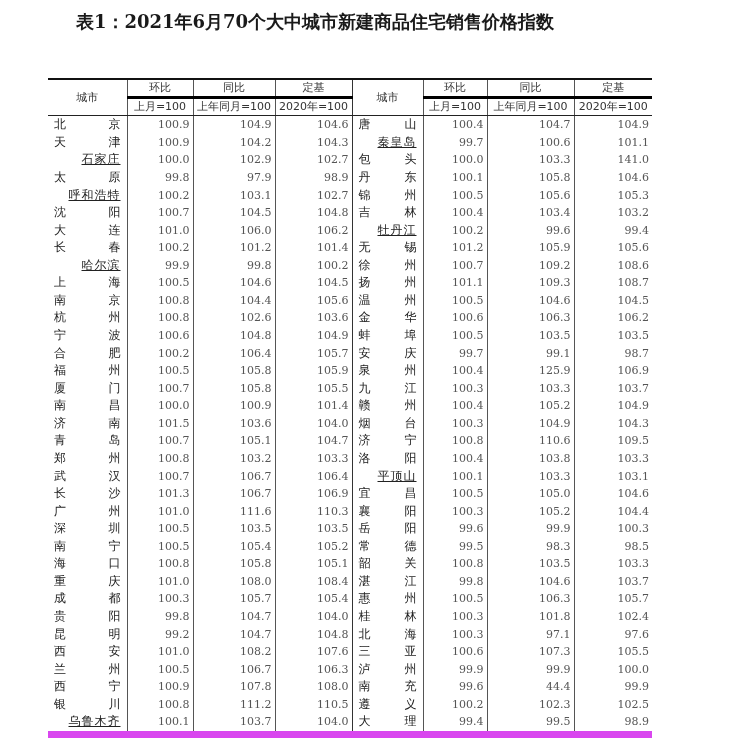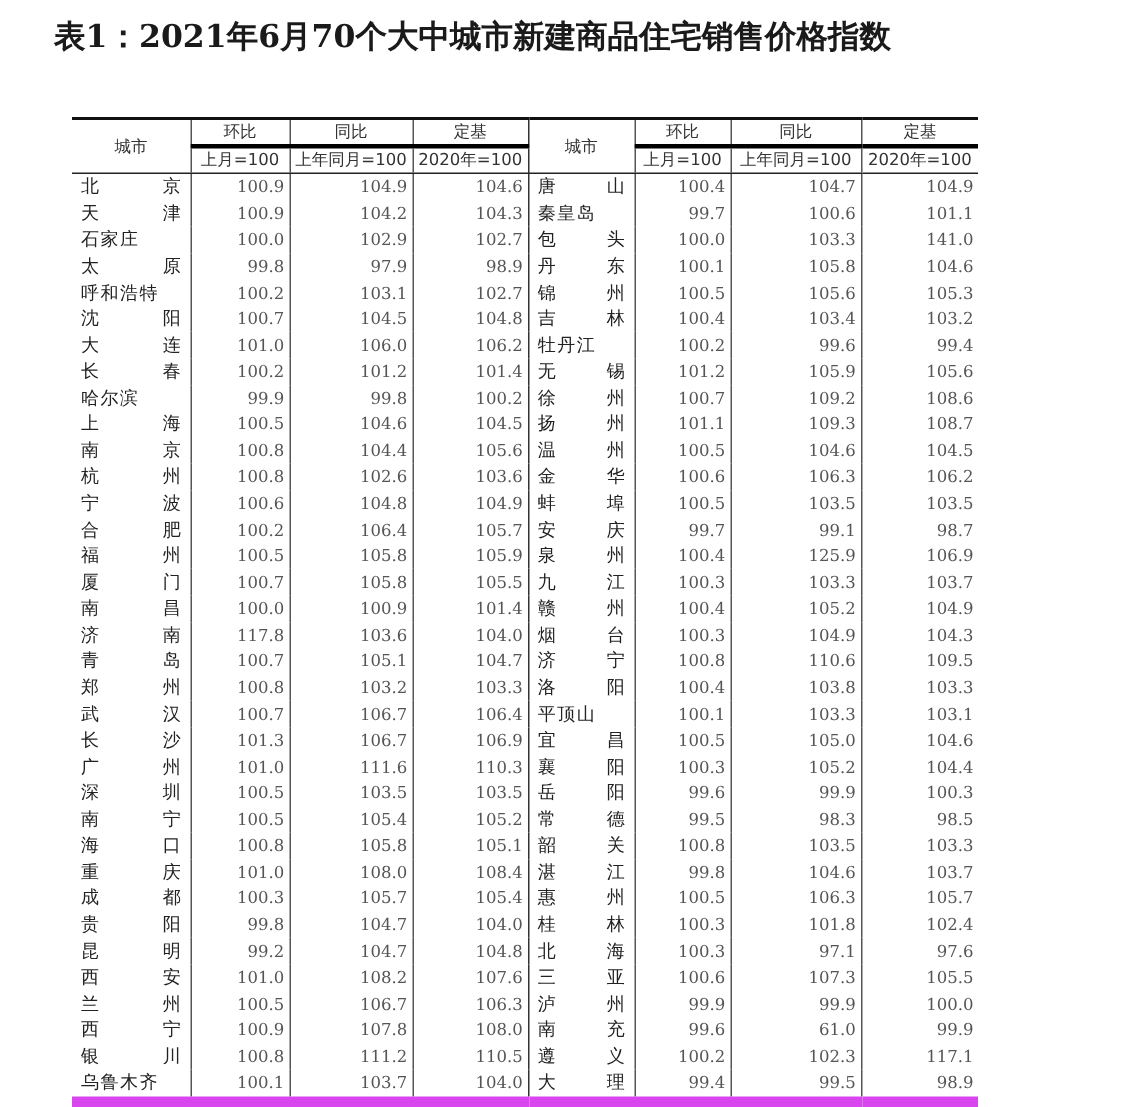--- a/index.html
+++ b/index.html
@@ -1,21 +1,21 @@
 <!DOCTYPE html>
 <html><head>
 <meta charset="utf-8">
 <style>
   html, body { margin: 0; padding: 0; background: #ffffff; }
   body { width: 750px; height: 738px; position: relative; overflow: hidden; }
   .title {
     position: absolute; left: 0; top: 10px; width: 630px;
     text-align: center;
     font-family: "DejaVu Serif", "Liberation Serif", serif;
-    font-weight: bold; font-size: 21px; color: #1a1a1a;
+    font-weight: bold; font-size: 18px; color: #1a1a1a;
     letter-spacing: 0px;
   }
   table.idx {
     position: absolute; left: 48px; top: 78px;
     border-collapse: collapse;
     font-family: "DejaVu Sans", "Liberation Sans", sans-serif;
     color: #333;
     table-layout: fixed;
   }
   table.idx col.city { width: 79px; }
@@ -41,21 +41,21 @@
   }
   table.idx td.num {
     text-align: right; padding-right: 3px;
     font-family: "DejaVu Serif", "Liberation Serif", serif; font-size: 11px;
     color: #555;
   }
   table.idx td.cname {
     font-size: 12px; color: #222; padding-left: 6px; padding-right: 6px;
   }
   table.idx td.cname .inner { display: flex; justify-content: space-between; width: 100%; }
-  table.idx td.cname .inner.center { justify-content: flex-start; letter-spacing: 1px; }
+  table.idx td.cname .inner.center { justify-content: flex-end; letter-spacing: 1px; text-decoration: underline; }
   table.idx tbody tr:last-child td { border-bottom: 7px solid #d946ef; }
   table.idx td.thick { border-left: 1px solid #333; }
 </style>
 </head>
 <body>
 
 <div class="title">表1：2021年6月70个大中城市新建商品住宅销售价格指数</div>
 
 <table class="idx">
   <colgroup>
@@ -424,21 +424,21 @@
         <td class="num vl">105.2</td>
         <td class="num vl">104.9</td>
       </tr>
       <tr>
         <td class="cname">
           <div class="inner">
             <span>济</span>
             <span>南</span>
           </div>
         </td>
-        <td class="num vl">117.8</td>
+        <td class="num vl">101.5</td>
         <td class="num vl">103.6</td>
         <td class="num vl">104.0</td>
         <td class="cname thick">
           <div class="inner">
             <span>烟</span>
             <span>台</span>
           </div>
         </td>
         <td class="num vl">100.3</td>
         <td class="num vl">104.9</td>
@@ -733,42 +733,42 @@
         <td class="num vl">100.9</td>
         <td class="num vl">107.8</td>
         <td class="num vl">108.0</td>
         <td class="cname thick">
           <div class="inner">
             <span>南</span>
             <span>充</span>
           </div>
         </td>
         <td class="num vl">99.6</td>
-        <td class="num vl">61.0</td>
+        <td class="num vl">44.4</td>
         <td class="num vl">99.9</td>
       </tr>
       <tr>
         <td class="cname">
           <div class="inner">
             <span>银</span>
             <span>川</span>
           </div>
         </td>
         <td class="num vl">100.8</td>
         <td class="num vl">111.2</td>
         <td class="num vl">110.5</td>
         <td class="cname thick">
           <div class="inner">
             <span>遵</span>
             <span>义</span>
           </div>
         </td>
         <td class="num vl">100.2</td>
         <td class="num vl">102.3</td>
-        <td class="num vl">117.1</td>
+        <td class="num vl">102.5</td>
       </tr>
       <tr>
         <td class="cname">
           <div class="inner center">
             <span>乌鲁木齐</span>
           </div>
         </td>
         <td class="num vl">100.1</td>
         <td class="num vl">103.7</td>
         <td class="num vl">104.0</td>

